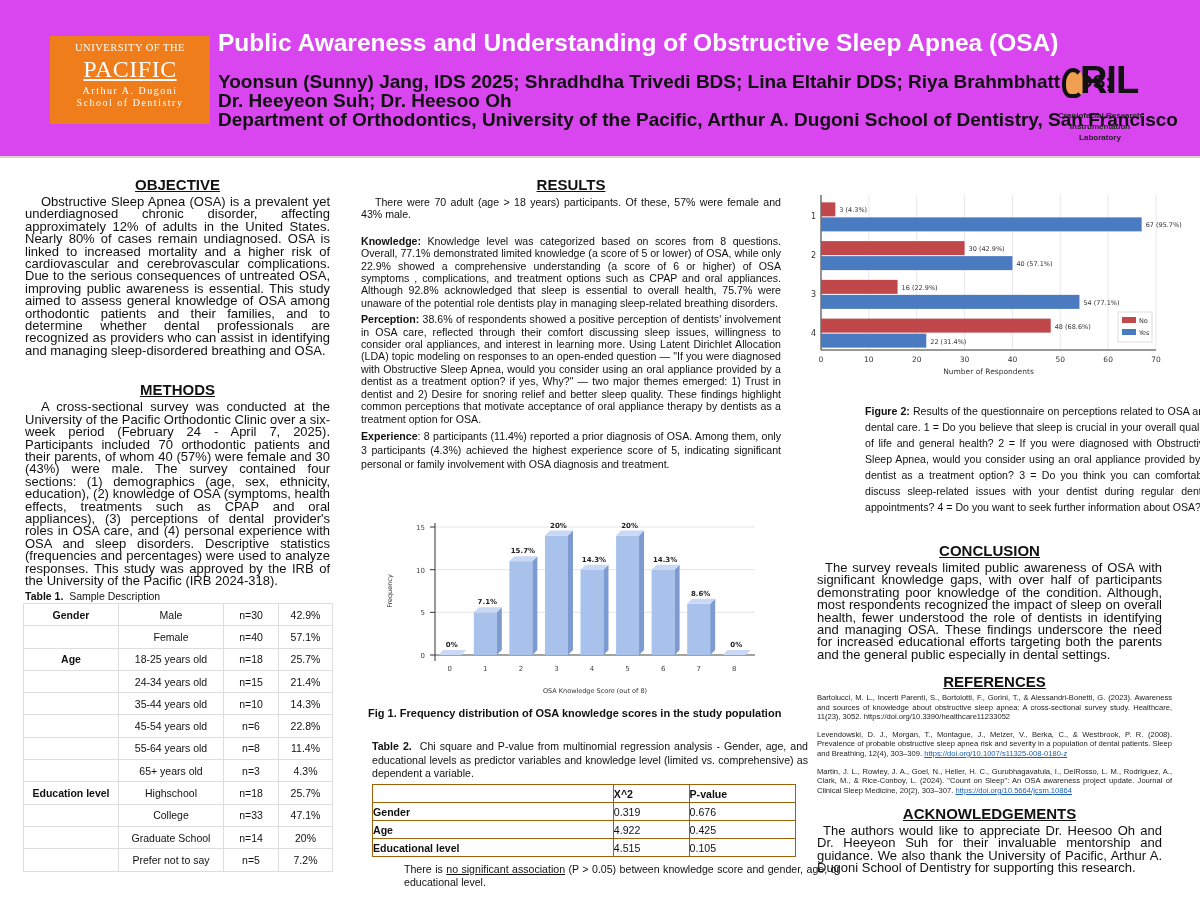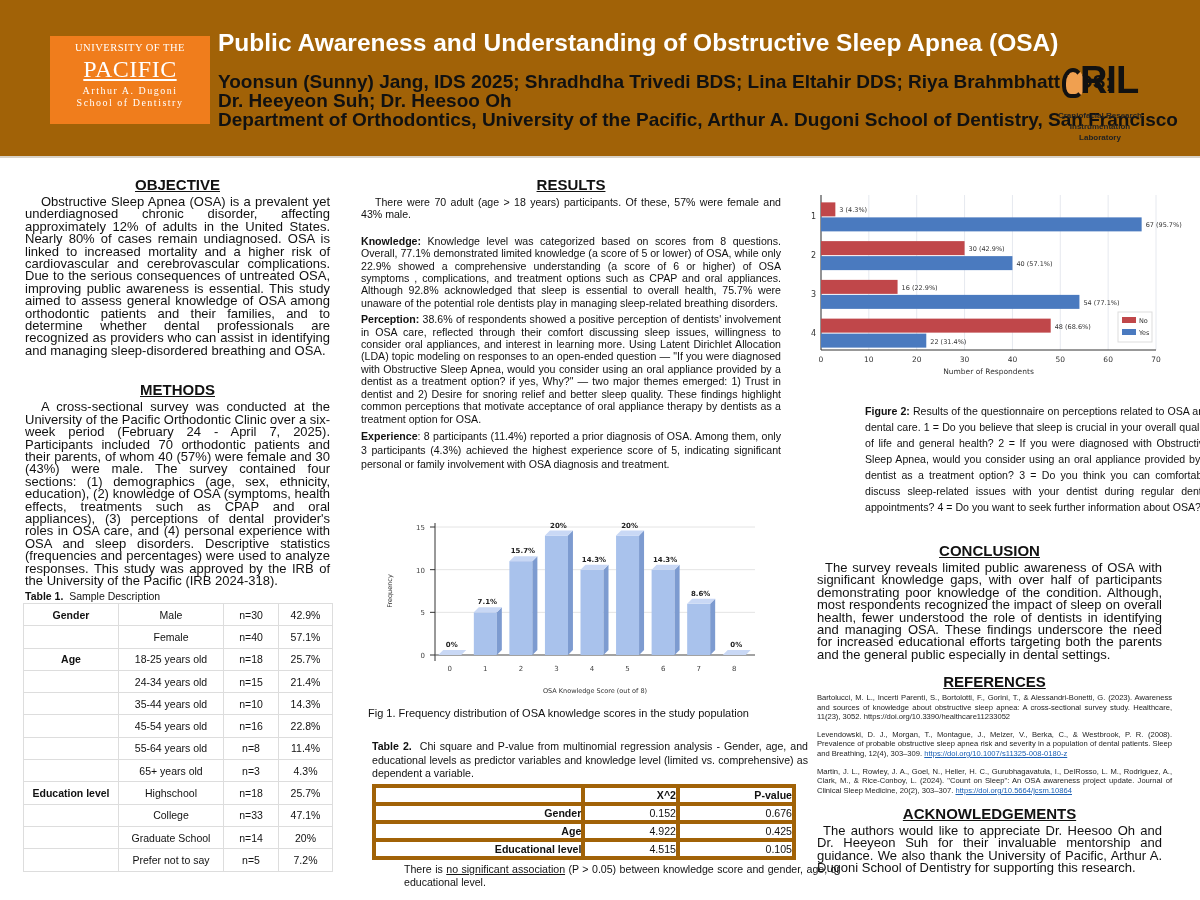--- a/index.html
+++ b/index.html
@@ -1,20 +1,20 @@
 <!DOCTYPE html>
 <html><head>
 <meta charset="utf-8">
 <style>
   * { box-sizing: border-box; margin: 0; padding: 0; }
   html, body { width: 1200px; height: 900px; overflow: hidden; background: #fff; }
   body { font-family: "Liberation Sans", sans-serif; color: #111; position: relative; }
 
   
-  .header { position: absolute; left: 0; top: 0; width: 1200px; height: 158px; background: #a16207; border-bottom: 2px solid #d8d2c8; }
+  .header { position: absolute; left: 0; top: 0; width: 1200px; height: 158px; background: #d946ef; border-bottom: 2px solid #d8d2c8; }
   .logo-pacific { position: absolute; left: 50px; top: 36px; width: 160px; height: 88px; background: #f07d1c; color: #fff; text-align: center; font-family: "Liberation Serif", serif; }
   .logo-pacific .l1 { font-size: 10.5px; letter-spacing: 0.5px; margin-top: 6px; }
   .logo-pacific .l2 { font-size: 24px; line-height: 32px; letter-spacing: 0.5px; text-decoration: underline; }
   .logo-pacific .l3 { font-size: 10px; letter-spacing: 1.5px; line-height: 12px; }
   .title { position: absolute; left: 218px; top: 29px; font-size: 24.5px; font-weight: bold; color: #fff; white-space: nowrap; }
   .authors { position: absolute; left: 218px; top: 72px; font-size: 19px; font-weight: bold; line-height: 19px; color: #111; white-space: nowrap; }
   .cril { position: absolute; left: 1050px; top: 60px; width: 100px; text-align: center; }
   .cril .mark { font-size: 38px; font-weight: 900; letter-spacing: -1px; color: #111; line-height: 40px; position: relative; }
   .cril .mark .skull { display: inline-block; width: 22px; height: 30px; background: #f0a050; border-radius: 50% 50% 40% 40%; vertical-align: middle; margin-right: -4px; border: 4px solid #111; border-right-color: transparent; }
   .cril .sub { font-size: 8px; font-weight: bold; color: #222; line-height: 11px; margin-top: 10px; }
@@ -34,26 +34,26 @@
   table.t1 td { border: 1px solid #ddd; height: 22.3px; text-align: center; padding: 0 2px; }
   table.t1 td.grp { font-weight: bold; width: 95px; }
   table.t1 td.cat { width: 105px; }
   table.t1 td.n { width: 55px; }
 
   
   .res-p { font-size: 10.6px; line-height: 12.4px; text-align: justify; margin-bottom: 4px; }
 
   
   .fig1 { position: absolute; left: 370px; top: 515px; width: 410px; height: 185px; }
-  .fig1cap { position: absolute; left: 368px; top: 707px; font-size: 11px; font-weight: normal; white-space: nowrap; }
+  .fig1cap { position: absolute; left: 368px; top: 707px; font-size: 11px; font-weight: bold; white-space: nowrap; }
 
   
   .t2cap { position: absolute; left: 372px; top: 740px; width: 436px; font-size: 10.6px; line-height: 13.5px; text-align: justify; }
   table.t2 { position: absolute; left: 372px; top: 784px; width: 424px; border-collapse: collapse; font-size: 10.6px; }
-  table.t2 td { border: 4px solid #a16207; height: 18px; text-align: right; padding-left: 19px; }
+  table.t2 td { border: 1px solid #a16207; height: 18px; text-align: left; }
   table.t2 td.h { font-weight: bold; }
   .t2note { position: absolute; left: 372px; top: 863px; width: 436px; font-size: 10.6px; line-height: 13px; text-align: justify; margin-left: 32px; }
   .t2note u { text-decoration: underline; }
 
   
   .fig2 { position: absolute; left: 808px; top: 190px; width: 380px; height: 195px; }
   .fig2cap { position: absolute; left: 817px; top: 403px; width: 345px; font-size: 10.6px; line-height: 16px; text-align: justify; margin-left: 48px; }
 
   .conclusion { position: absolute; left: 817px; top: 542px; width: 345px; }
   .refs { position: absolute; left: 817px; top: 673px; width: 355px; }
@@ -129,21 +129,21 @@
       </tr>
       <tr>
         <td class="grp"></td>
         <td class="cat">35-44 years old</td>
         <td class="n">n=10</td>
         <td class="pct">14.3%</td>
       </tr>
       <tr>
         <td class="grp"></td>
         <td class="cat">45-54 years old</td>
-        <td class="n">n=16</td>
+        <td class="n">n=6</td>
         <td class="pct">22.8%</td>
       </tr>
       <tr>
         <td class="grp"></td>
         <td class="cat">55-64 years old</td>
         <td class="n">n=8</td>
         <td class="pct">11.4%</td>
       </tr>
       <tr>
         <td class="grp"></td>
@@ -270,21 +270,21 @@
 <div class="t2cap"><b>Table 2.</b>&nbsp; <span>Chi square and P-value from multinomial regression analysis - Gender, age, and educational levels as predictor variables and knowledge level (limited vs. comprehensive) as dependent a variable.</span></div>
 <table class="t2">
   <tbody id="t2body">
       <tr>
         <td class="h"></td>
         <td class="h">X^2</td>
         <td class="h">P-value</td>
       </tr>
       <tr>
         <td class="h">Gender</td>
-        <td>0.152</td>
+        <td>0.319</td>
         <td>0.676</td>
       </tr>
       <tr>
         <td class="h">Age</td>
         <td>4.922</td>
         <td>0.425</td>
       </tr>
       <tr>
         <td class="h">Educational level</td>
         <td>4.515</td>

